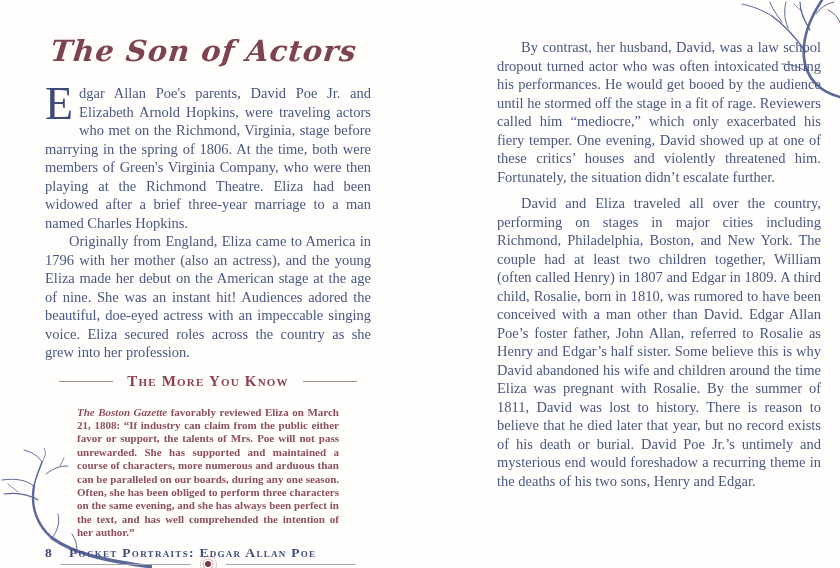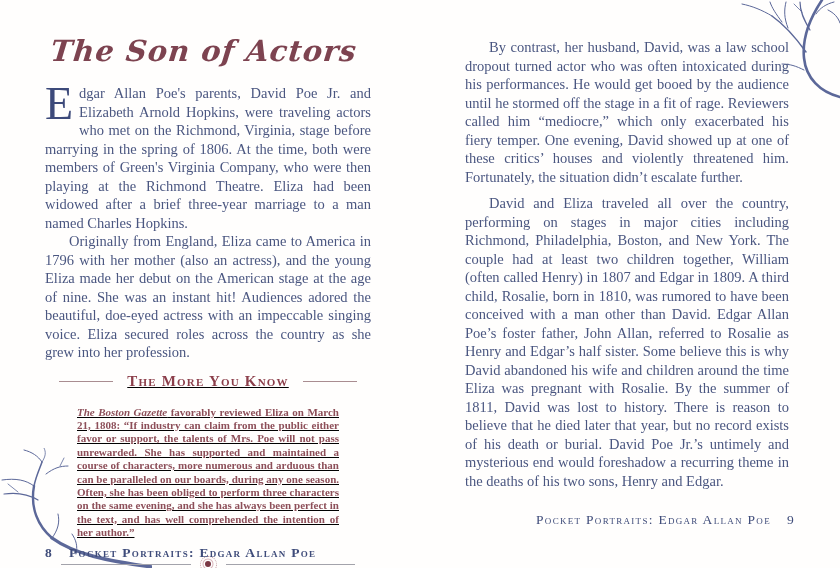--- a/index.html
+++ b/index.html
@@ -42,21 +42,21 @@
   .dropcap {
     float: left;
     font-size: 46px;
     line-height: 36px;
     padding: 2px 6px 0 0;
     color: #3d4a7a;
     font-weight: normal;
   }
 
   
-  .sidebar { margin-top: 11px; text-decoration: underline; }
+  .sidebar { margin-top: 11px; }
   .sidebar-heading-row {
     display: flex;
     align-items: center;
     gap: 14px;
     margin: 0 14px 9px 14px;
   }
   .heading-line { flex: 1; height: 1px; background: #a98d91; }
   .sidebar-heading {
     font-variant: small-caps;
     font-size: 15px;
@@ -95,21 +95,21 @@
     content: '';
     width: 6px; height: 6px;
     border-radius: 50%;
     background: #7b3844;
     box-shadow: 0 0 0 1.5px #fff, 0 0 0 2.5px #d8b3b8;
   }
 
   
   .page-right {
     position: absolute;
-    left: 465px; top: 38px;
+    left: 497px; top: 38px;
     width: 324px;
   }
   .para-gap { margin-top: 8px; }
 
   
   .footer {
     position: absolute;
     font-variant: small-caps;
     font-size: 13.5px;
     letter-spacing: 1.3px;
@@ -187,17 +187,14 @@
 
   <div class="page-right">
     <p class="body-text indent">By contrast, her husband, David, was a law school dropout turned actor who was often intoxicated during his performances. He would get booed by the audience until he stormed off the stage in a fit of rage. Reviewers called him “mediocre,” which only exacerbated his fiery temper. One evening, David showed up at one of these critics’ houses and violently threatened him. Fortunately, the situation didn’t escalate further.</p>
     <p class="body-text indent para-gap">David and Eliza traveled all over the country, performing on stages in major cities including Richmond, Philadelphia, Boston, and New York. The couple had at least two children together, William (often called Henry) in 1807 and Edgar in 1809. A third child, Rosalie, born in 1810, was rumored to have been conceived with a man other than David. Edgar Allan Poe’s foster father, John Allan, referred to Rosalie as Henry and Edgar’s half sister. Some believe this is why David abandoned his wife and children around the time Eliza was pregnant with Rosalie. By the summer of 1811, David was lost to history. There is reason to believe that he died later that year, but no record exists of his death or burial. David Poe Jr.’s untimely and mysterious end would foreshadow a recurring theme in the deaths of his two sons, Henry and Edgar.</p>
   </div>
 
   <div class="footer footer-left">
     <span class="page-num">8</span><span>Pocket Portraits: Edgar Allan Poe</span>
   </div>
 
-  <div class="footer footer-right">
-    <span>Pocket Portraits: Edgar Allan Poe</span><span class="page-num">9</span>
-  </div>
 
 </div>
 
 </body></html>

